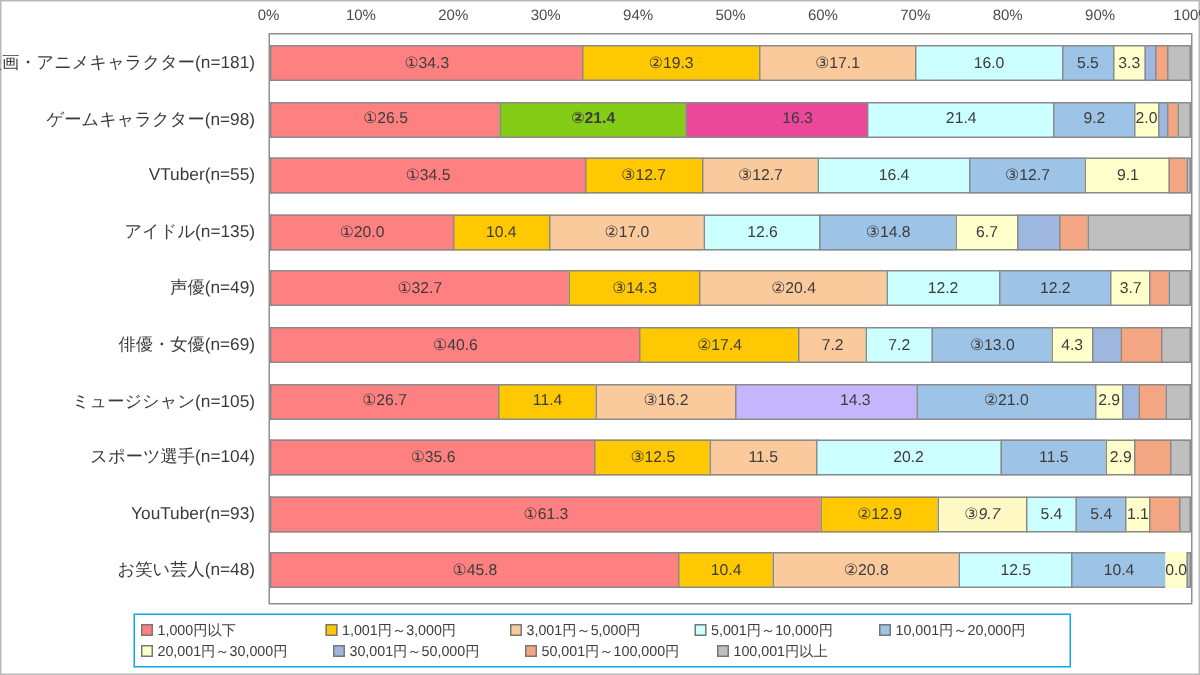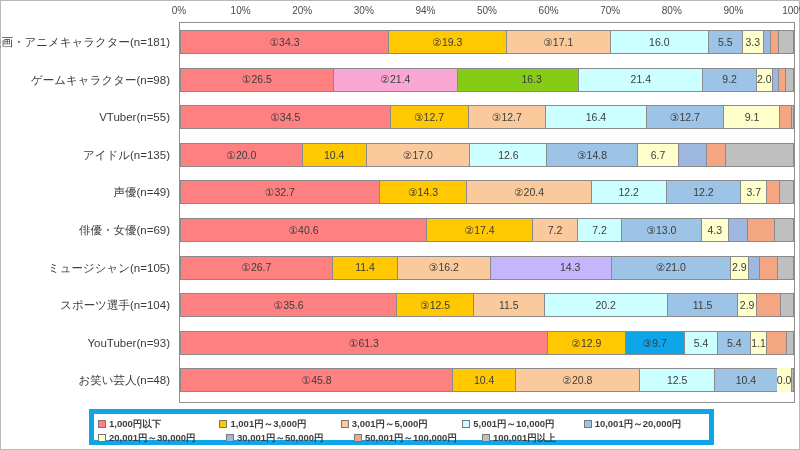--- a/index.html
+++ b/index.html
@@ -100,25 +100,24 @@
     white-space: nowrap;
   }
 
   
   #legend {
     position: absolute;
     left: 88px;
     top: 408px;
     width: 625px;
     height: 36px;
-    border: 5px solid #0ea5e9;
+    border: 1px solid #0ea5e9;
     box-sizing: border-box;
     background: #fff;
     padding: 3px 4px;
-    font-weight: bold;
   }
   .legend-row {
     display: flex;
     height: 14px;
     align-items: center;
   }
   .legend-item {
     display: flex;
     align-items: center;
     font-size: 9.5px;
@@ -180,24 +179,24 @@
           <div class="seg" style="flex: 0.011 0 0px; background: rgb(244, 165, 130);"></div>
           <div class="seg" style="flex: 0.023 0 0px; background: rgb(191, 191, 191);"></div>
         </div>
       </div>
       <div class="row">
         <div class="rowlabel" style="top: 14px;">ゲームキャラクター(n=98)</div>
         <div class="bar">
           <div class="seg" style="flex: 0.265 0 0px; background: rgb(255, 128, 128);">
             <span class="val">①26.5</span>
           </div>
-          <div class="seg" style="flex: 0.214 0 0px; background: #f9a8d4;">
+          <div class="seg" style="flex: 0.214 0 0px; background: #84cc16; font-weight: bold;">
             <span class="val">②21.4</span>
           </div>
-          <div class="seg" style="flex: 0.163 0 0px; background: #84cc16; padding-left: 27px;">
+          <div class="seg" style="flex: 0.163 0 0px; background: #ec4899; padding-left: 27px;">
             <span class="val">16.3</span>
           </div>
           <div class="seg" style="flex: 0.214 0 0px; background: rgb(204, 255, 255);">
             <span class="val">21.4</span>
           </div>
           <div class="seg" style="flex: 0.092 0 0px; background: rgb(157, 195, 230);">
             <span class="val">9.2</span>
           </div>
           <div class="seg" style="flex: 0.02 0 0px; background: rgb(255, 255, 204);">
             <span class="val">2.0</span>
@@ -365,21 +364,21 @@
       </div>
       <div class="row">
         <div class="rowlabel" style="top: 14px;">YouTuber(n=93)</div>
         <div class="bar">
           <div class="seg" style="flex: 0.613 0 0px; background: rgb(255, 128, 128);">
             <span class="val">①61.3</span>
           </div>
           <div class="seg" style="flex: 0.129 0 0px; background: rgb(255, 200, 0);">
             <span class="val">②12.9</span>
           </div>
-          <div class="seg" style="flex: 0.097 0 0px; background: #0ea5e9;">
+          <div class="seg" style="flex: 0.097 0 0px; background: #fef9c3; font-style: italic;">
             <span class="val">③9.7</span>
           </div>
           <div class="seg" style="flex: 0.054 0 0px; background: rgb(204, 255, 255);">
             <span class="val">5.4</span>
           </div>
           <div class="seg" style="flex: 0.054 0 0px; background: rgb(157, 195, 230);">
             <span class="val">5.4</span>
           </div>
           <div class="seg" style="flex: 0.011 0 0px; background: rgb(255, 255, 204);">
             <span class="val">1.1</span>

